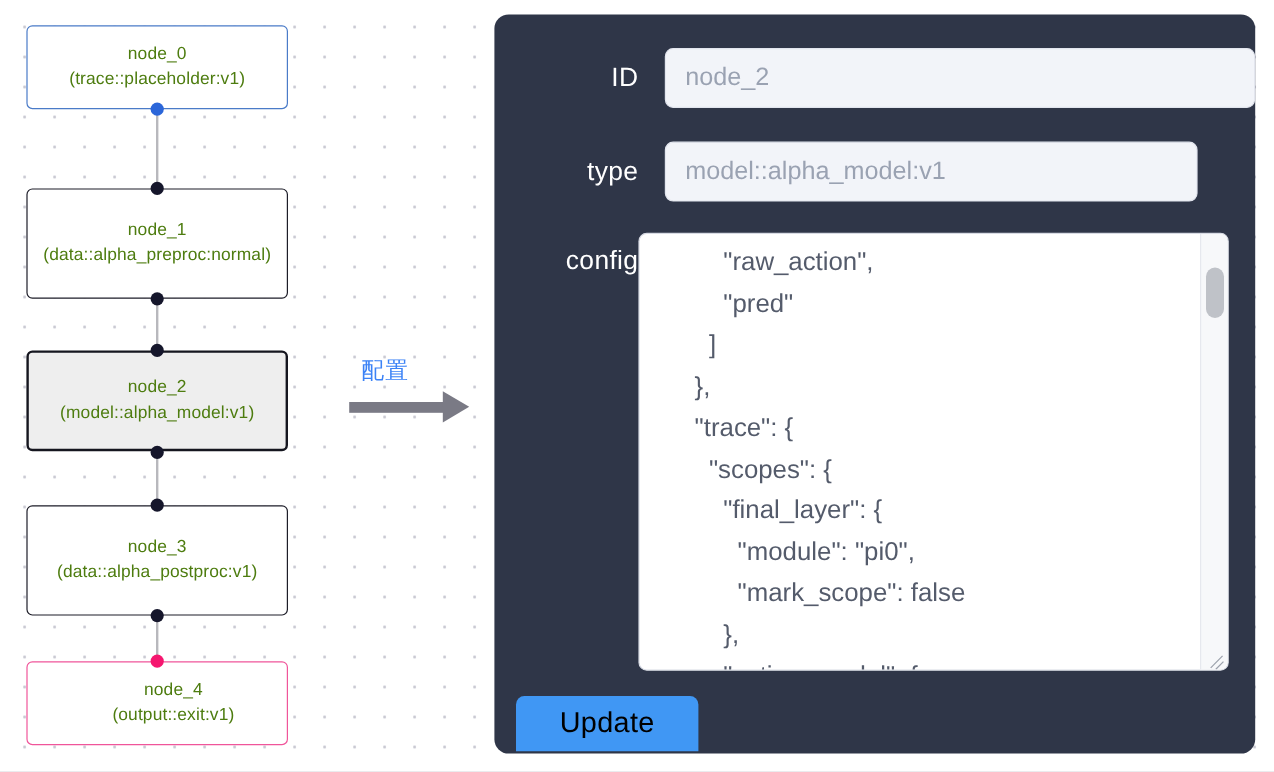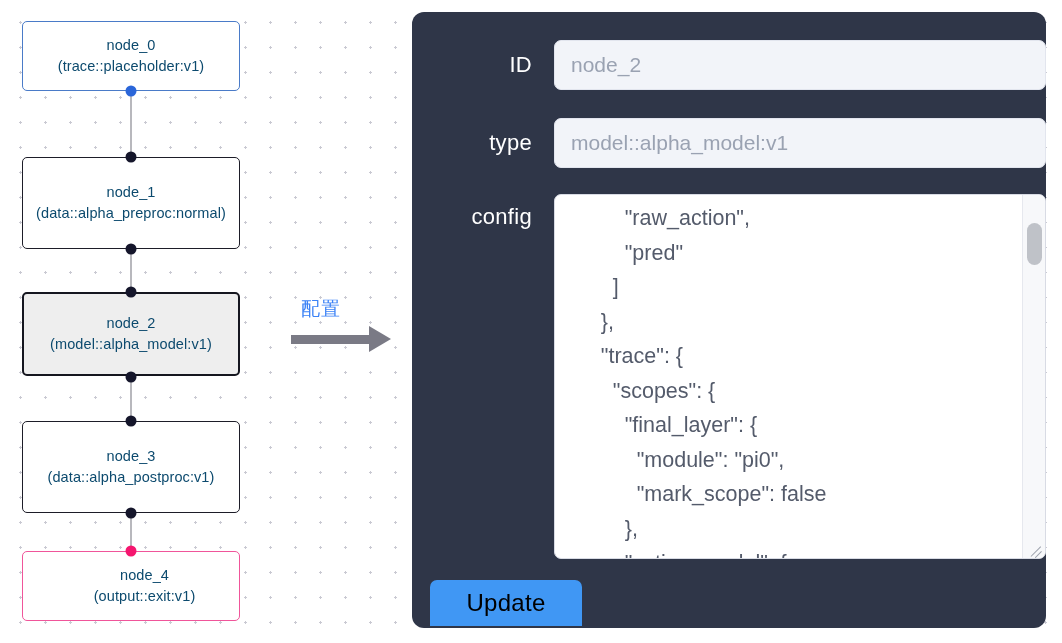--- a/index.html
+++ b/index.html
@@ -49,21 +49,21 @@
     position: absolute;
     box-sizing: border-box;
     background: #ffffff;
     border: 1.6px solid #1d1d28;
     border-radius: 5px;
     display: flex;
     flex-direction: column;
     align-items: center;
     justify-content: center;
     text-align: left;
-    color: #0c4a6e;
+    color: #4d7c0f;
     font-size: 14.5px;
     line-height: 21px;
     letter-spacing: 0.1px;
   }
   .node-box.accent-blue { border-color: #4a7bc8; border-width: 1.6px; }
   .node-box.accent-pink { border-color: #f0559a; border-width: 1.8px; padding-left: 27px; }
   .node-box.selected {
     background: #eeeeee;
     border-color: #15161f;
     border-width: 2.6px;
@@ -137,25 +137,25 @@
   }
 
   
   #row-id { left: 58px; top: 28px; }
   #row-id .field-label { width: 62px; line-height: 50px; margin-right: 22px; }
   #row-id .text-input { width: 492px; height: 50px; }
 
   
   #row-type { left: 38px; top: 106px; }
   #row-type .field-label { width: 82px; line-height: 50px; margin-right: 22px; }
-  #row-type .text-input { width: 492px; height: 50px; }
+  #row-type .text-input { width: 444px; height: 50px; }
 
   
   #row-config { left: 12px; top: 182px; }
-  #row-config .field-label { width: 108px; line-height: 46px; margin-right: 22px; }
+  #row-config .field-label { width: 108px; line-height: 46px; }
 
   .textarea-wrap {
     position: relative;
     width: 492px;
     height: 365px;
     box-sizing: border-box;
     background: #ffffff;
     border: 1px solid #d8dbe4;
     border-radius: 7px;
     overflow: hidden;

